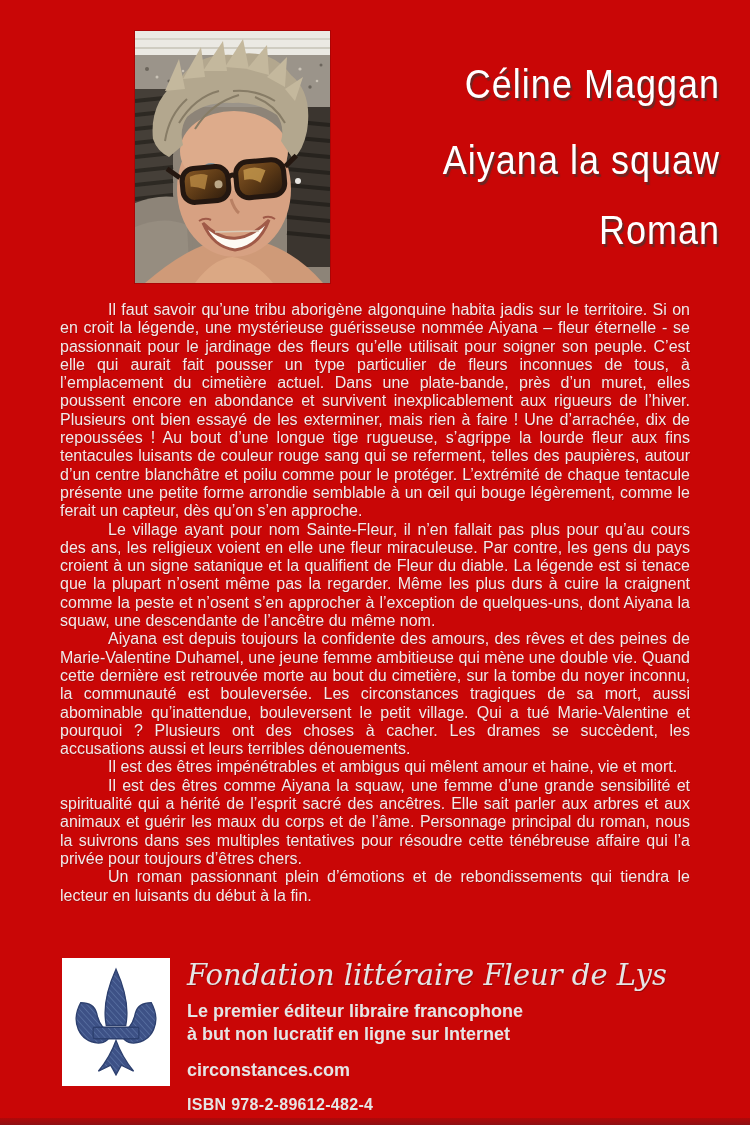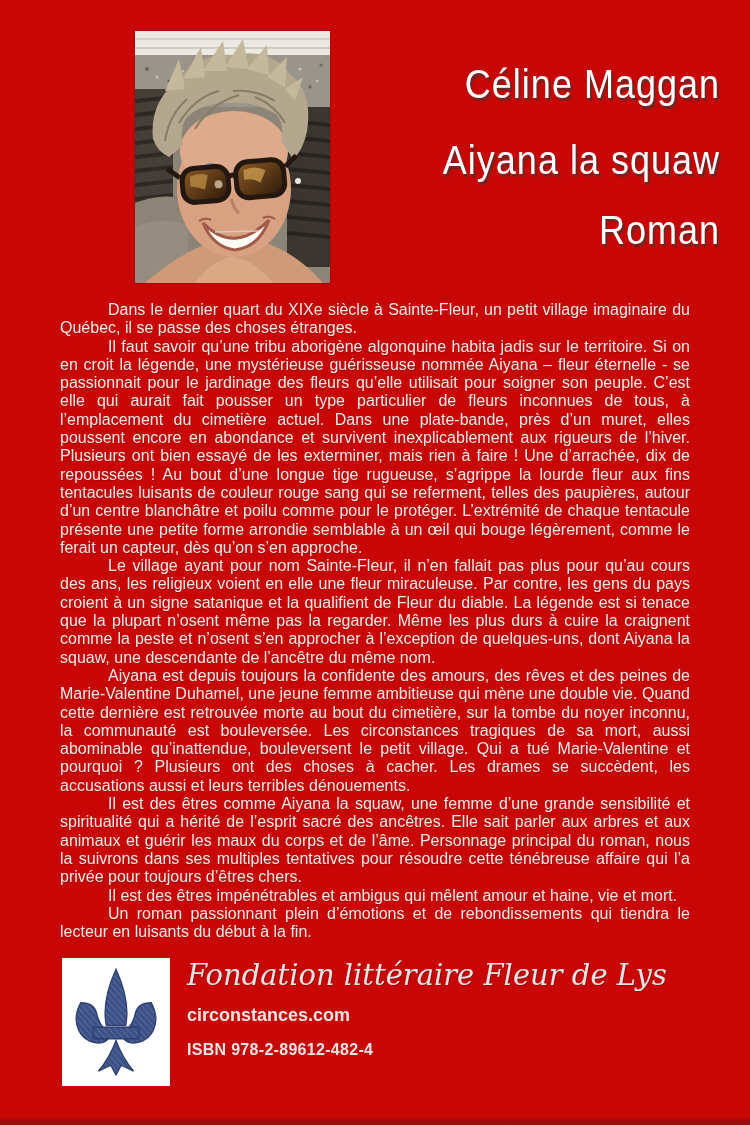--- a/index.html
+++ b/index.html
@@ -173,26 +173,25 @@
     </svg>
   </div>
 
   <div class="title-block">
     <div class="deco-line author-line">Céline Maggan</div>
     <div class="deco-line book-title-line">Aiyana la squaw</div>
     <div class="deco-line genre-line">Roman</div>
   </div>
 
   <div class="synopsis">
-    <p>Dans le dernier quart du XIXe siècle à Sainte-Fleur, un petit village imaginaire du Québec, il se passe des choses étranges.</p>
     <p>Il faut savoir qu’une tribu aborigène algonquine habita jadis sur le territoire. Si on en croit la légende, une mystérieuse guérisseuse nommée Aiyana – fleur éternelle - se passionnait pour le jardinage des fleurs qu’elle utilisait pour soigner son peuple. C’est elle qui aurait fait pousser un type particulier de fleurs inconnues de tous, à l’emplacement du cimetière actuel. Dans une plate-bande, près d’un muret, elles poussent encore en abondance et survivent inexplicablement aux rigueurs de l’hiver. Plusieurs ont bien essayé de les exterminer, mais rien à faire ! Une d’arrachée, dix de repoussées ! Au bout d’une longue tige rugueuse, s’agrippe la lourde fleur aux fins tentacules luisants de couleur rouge sang qui se referment, telles des paupières, autour d’un centre blanchâtre et poilu comme pour le protéger. L’extrémité de chaque tentacule présente une petite forme arrondie semblable à un œil qui bouge légèrement, comme le ferait un capteur, dès qu’on s’en approche.</p>
     <p>Le village ayant pour nom Sainte-Fleur, il n’en fallait pas plus pour qu’au cours des ans, les religieux voient en elle une fleur miraculeuse. Par contre, les gens du pays croient à un signe satanique et la qualifient de Fleur du diable. La légende est si tenace que la plupart n’osent même pas la regarder. Même les plus durs à cuire la craignent comme la peste et n’osent s’en approcher à l’exception de quelques-uns, dont Aiyana la squaw, une descendante de l’ancêtre du même nom.</p>
     <p>Aiyana est depuis toujours la confidente des amours, des rêves et des peines de Marie-Valentine Duhamel, une jeune femme ambitieuse qui mène une double vie. Quand cette dernière est retrouvée morte au bout du cimetière, sur la tombe du noyer inconnu, la communauté est bouleversée. Les circonstances tragiques de sa mort, aussi abominable qu’inattendue, bouleversent le petit village. Qui a tué Marie-Valentine et pourquoi ? Plusieurs ont des choses à cacher. Les drames se succèdent, les accusations aussi et leurs terribles dénouements.</p>
+    <p>Il est des êtres impénétrables et ambigus qui mêlent amour et haine, vie et mort.</p>
     <p>Il est des êtres comme Aiyana la squaw, une femme d’une grande sensibilité et spiritualité qui a hérité de l’esprit sacré des ancêtres. Elle sait parler aux arbres et aux animaux et guérir les maux du corps et de l’âme. Personnage principal du roman, nous la suivrons dans ses multiples tentatives pour résoudre cette ténébreuse affaire qui l’a privée pour toujours d’êtres chers.</p>
-    <p>Il est des êtres impénétrables et ambigus qui mêlent amour et haine, vie et mort.</p>
     <p>Un roman passionnant plein d’émotions et de rebondissements qui tiendra le lecteur en luisants du début à la fin.</p>
   </div>
 
   <div class="footer">
     <div class="logo-box">
       <svg viewBox="0 0 100 124">
         <defs>
           <pattern id="hatch" width="5" height="5" patternUnits="userSpaceOnUse" patternTransform="rotate(48)">
             <rect width="5" height="5" fill="#3d5186"></rect>
             <line x1="0" y1="0" x2="5" y2="0" stroke="#5f77a8" stroke-width="1.4"></line>
@@ -202,19 +201,23 @@
           <path d="M50 2 C40 24 35 46 39 66 L61 66 C65 46 60 24 50 2 Z"></path>
           <path d="M10 40 C-2 62 8 84 30 86 C38 86 43 81 44 75 C36 71 30 62 28 52 C26 44 20 40 10 40 Z"></path>
           <path d="M90 40 C102 62 92 84 70 86 C62 86 57 81 56 75 C64 71 70 62 72 52 C74 44 80 40 90 40 Z"></path>
           <rect x="24" y="68" width="52" height="13" rx="2"></rect>
           <path d="M50 83 C45 97 39 107 30 118 L44 111 L50 122 L56 111 L70 118 C61 107 55 97 50 83 Z"></path>
         </g>
       </svg>
     </div>
     <div class="footer-text">
       <div class="publisher-script">Fondation littéraire Fleur de Lys</div>
+      <div class="tagline">
+        <div>Le premier éditeur libraire francophone</div>
+        <div>à but non lucratif en ligne sur Internet</div>
+      </div>
       <div class="website">circonstances.com</div>
       <div class="isbn">ISBN 978-2-89612-482-4</div>
     </div>
   </div>
 
   <div class="bottom-strip"></div>
 </div>
 
 </body></html>

